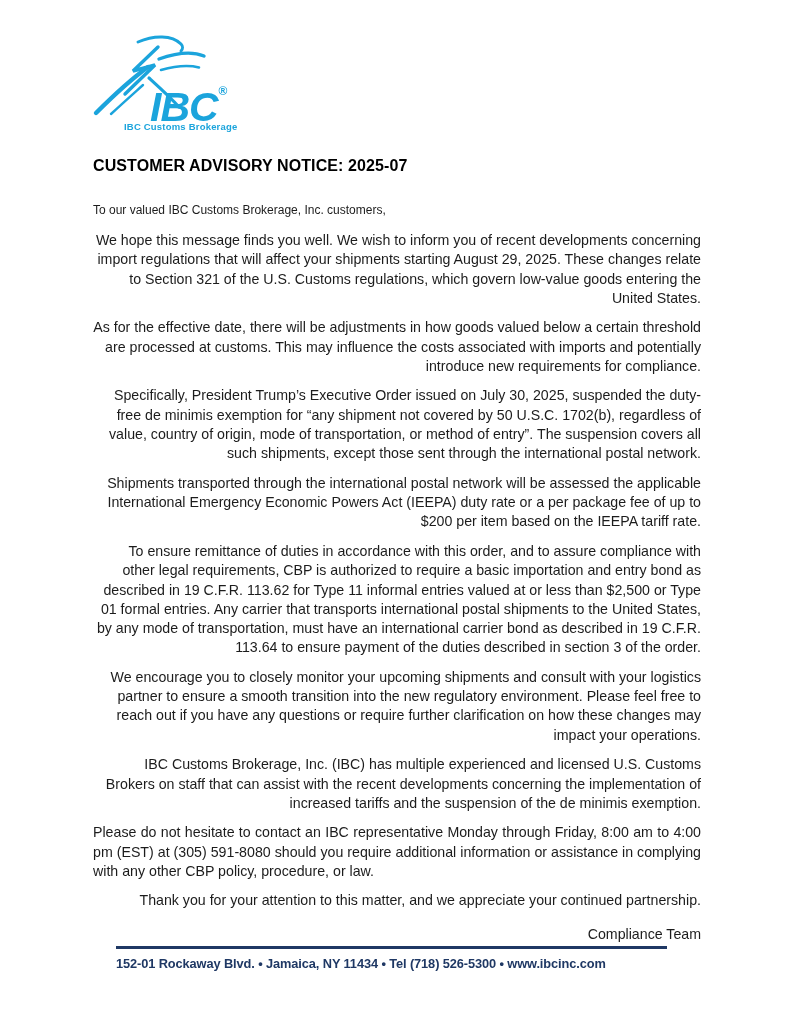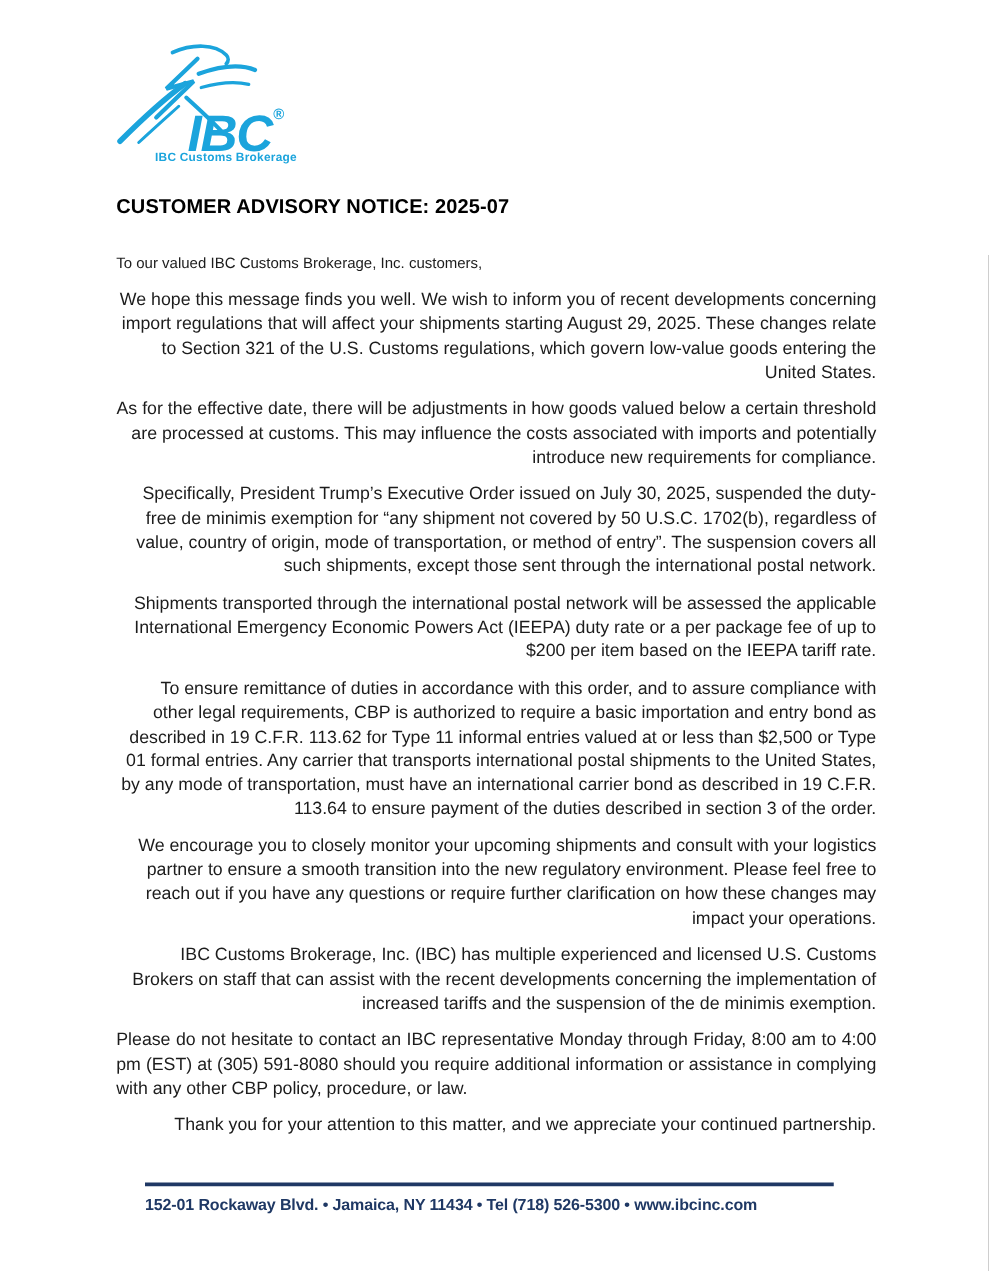--- a/index.html
+++ b/index.html
@@ -159,18 +159,19 @@
         <p class="par">We hope this message finds you well. We wish to inform you of recent developments concerning import regulations that will affect your shipments starting August 29, 2025. These changes relate to Section 321 of the U.S. Customs regulations, which govern low-value goods entering the United States.</p>
         <p class="par">As for the effective date, there will be adjustments in how goods valued below a certain threshold are processed at customs. This may influence the costs associated with imports and potentially introduce new requirements for compliance.</p>
         <p class="par">Specifically, President Trump’s Executive Order issued on July 30, 2025, suspended the duty-free de minimis exemption for “any shipment not covered by 50 U.S.C. 1702(b), regardless of value, country of origin, mode of transportation, or method of entry”. The suspension covers all such shipments, except those sent through the international postal network.</p>
         <p class="par">Shipments transported through the international postal network will be assessed the applicable International Emergency Economic Powers Act (IEEPA) duty rate or a per package fee of up to $200 per item based on the IEEPA tariff rate.</p>
         <p class="par">To ensure remittance of duties in accordance with this order, and to assure compliance with other legal requirements, CBP is authorized to require a basic importation and entry bond as described in 19 C.F.R. 113.62 for Type 11 informal entries valued at or less than $2,500 or Type 01 formal entries. Any carrier that transports international postal shipments to the United States, by any mode of transportation, must have an international carrier bond as described in 19 C.F.R. 113.64 to ensure payment of the duties described in section 3 of the order.</p>
         <p class="par">We encourage you to closely monitor your upcoming shipments and consult with your logistics partner to ensure a smooth transition into the new regulatory environment. Please feel free to reach out if you have any questions or require further clarification on how these changes may impact your operations.</p>
         <p class="par">IBC Customs Brokerage, Inc. (IBC) has multiple experienced and licensed U.S. Customs Brokers on staff that can assist with the recent developments concerning the implementation of increased tariffs and the suspension of the de minimis exemption.</p>
         <p class="par justify">Please do not hesitate to contact an IBC representative Monday through Friday, 8:00 am to 4:00 pm (EST) at (305) 591-8080 should you require additional information or assistance in complying with any other CBP policy, procedure, or law.</p>
       </div>
     <p class="par sig">Thank you for your attention to this matter, and we appreciate your continued partnership.</p>
+    <p class="par sig">Compliance Team</p>
   </div>
 
   <div class="footer-rule"></div>
   <div class="footer-text">152-01 Rockaway Blvd. • Jamaica, NY 11434 • Tel (718) 526-5300 • www.ibcinc.com</div>
 
 </div>
 
 </body></html>

